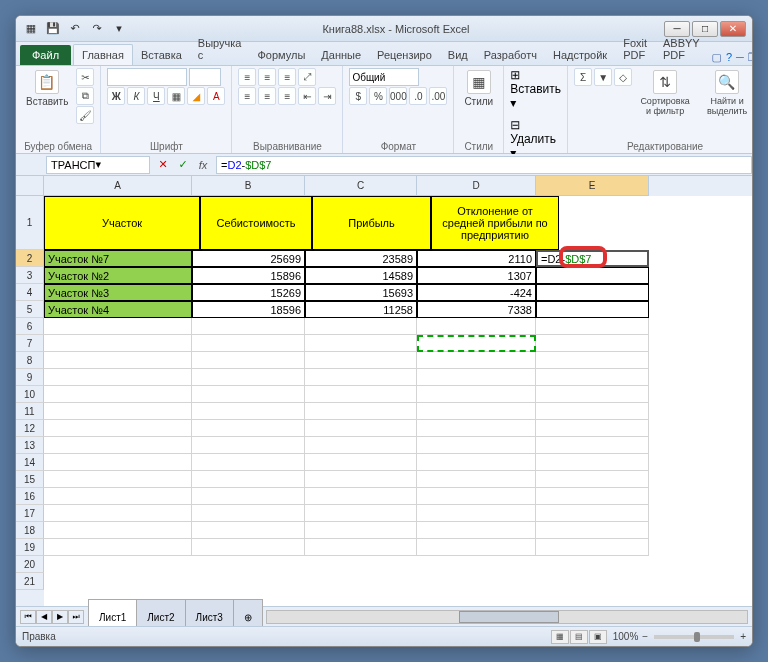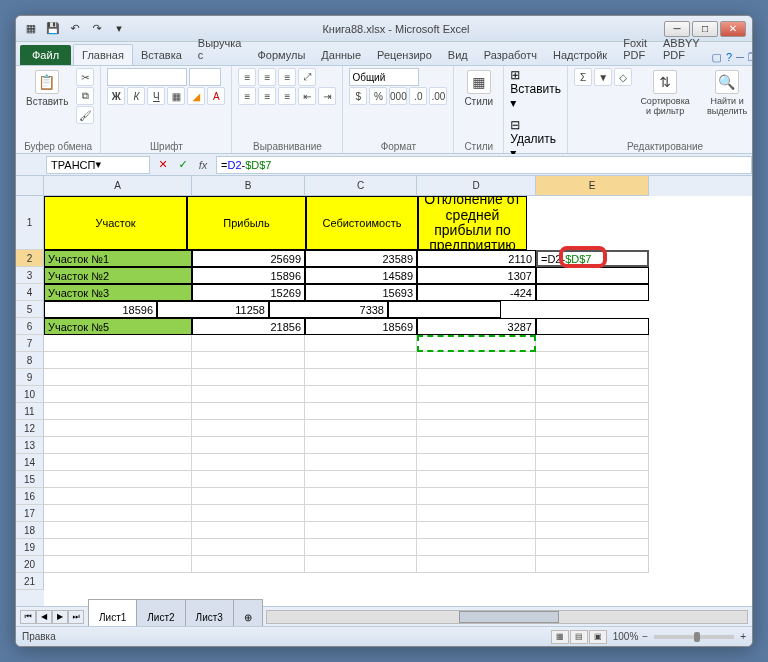--- a/index.html
+++ b/index.html
@@ -273,27 +273,27 @@
     <div class="grid-main">
       <div class="colhdrs">
         <div class="colhdr" style="width:148px">A</div>
         <div class="colhdr" style="width:113px">B</div>
         <div class="colhdr" style="width:112px">C</div>
         <div class="colhdr" style="width:119px">D</div>
         <div class="colhdr sel" style="width:113px">E</div>
       </div>
       <div class="cells">
         <div class="crow hdr-row">
-          <div class="cell yellow" style="width:143px">Участок</div>
+          <div class="cell yellow" style="width:156px">Участок</div>
+          <div class="cell yellow" style="width:112px">Себистоимость</div>
           <div class="cell yellow" style="width:119px">Прибыль</div>
-          <div class="cell yellow" style="width:112px">Себистоимость</div>
-          <div class="cell yellow" style="width:109px;font-size:14px">Отклонение от средней прибыли по предприятию</div>
-        </div>
-        <div class="crow">
-          <div class="cell green" style="width:148px">Участок №1</div>
+          <div class="cell yellow" style="width:128px;font-size:11px">Отклонение от средней прибыли по предприятию</div>
+        </div>
+        <div class="crow">
+          <div class="cell green" style="width:148px">Участок №7</div>
           <div class="cell num bord" style="width:113px">25699</div>
           <div class="cell num bord" style="width:112px">23589</div>
           <div class="cell num bord" style="width:119px">2110</div>
           <div class="cell editing" style="width:113px;justify-content:flex-start">
             <span>=D2-</span>
               <span class="ref-green">$D$7</span>
           </div>
         </div>
         <div class="crow">
           <div class="cell green" style="width:148px">Участок №2</div>
@@ -303,30 +303,24 @@
           <div class="cell bord" style="width:113px"></div>
         </div>
         <div class="crow">
           <div class="cell green" style="width:148px">Участок №3</div>
           <div class="cell num bord" style="width:113px">15269</div>
           <div class="cell num bord" style="width:112px">15693</div>
           <div class="cell num bord" style="width:119px">-424</div>
           <div class="cell bord" style="width:113px"></div>
         </div>
         <div class="crow">
+          <div class="cell green" style="width:148px">Участок №4</div>
           <div class="cell num bord" style="width:113px">18596</div>
           <div class="cell num bord" style="width:112px">11258</div>
           <div class="cell num bord" style="width:119px">7338</div>
-          <div class="cell bord" style="width:113px"></div>
-        </div>
-        <div class="crow">
-          <div class="cell green" style="width:148px">Участок №5</div>
-          <div class="cell num bord" style="width:113px">21856</div>
-          <div class="cell num bord" style="width:112px">18569</div>
-          <div class="cell num bord" style="width:119px">3287</div>
           <div class="cell bord" style="width:113px"></div>
         </div>
 
         <div class="crow">
             <div class="cell" style="width:148px"></div>
             <div class="cell" style="width:113px"></div>
             <div class="cell" style="width:112px"></div>
             <div class="cell" style="width:119px"></div>
             <div class="cell" style="width:113px"></div>
           </div>

